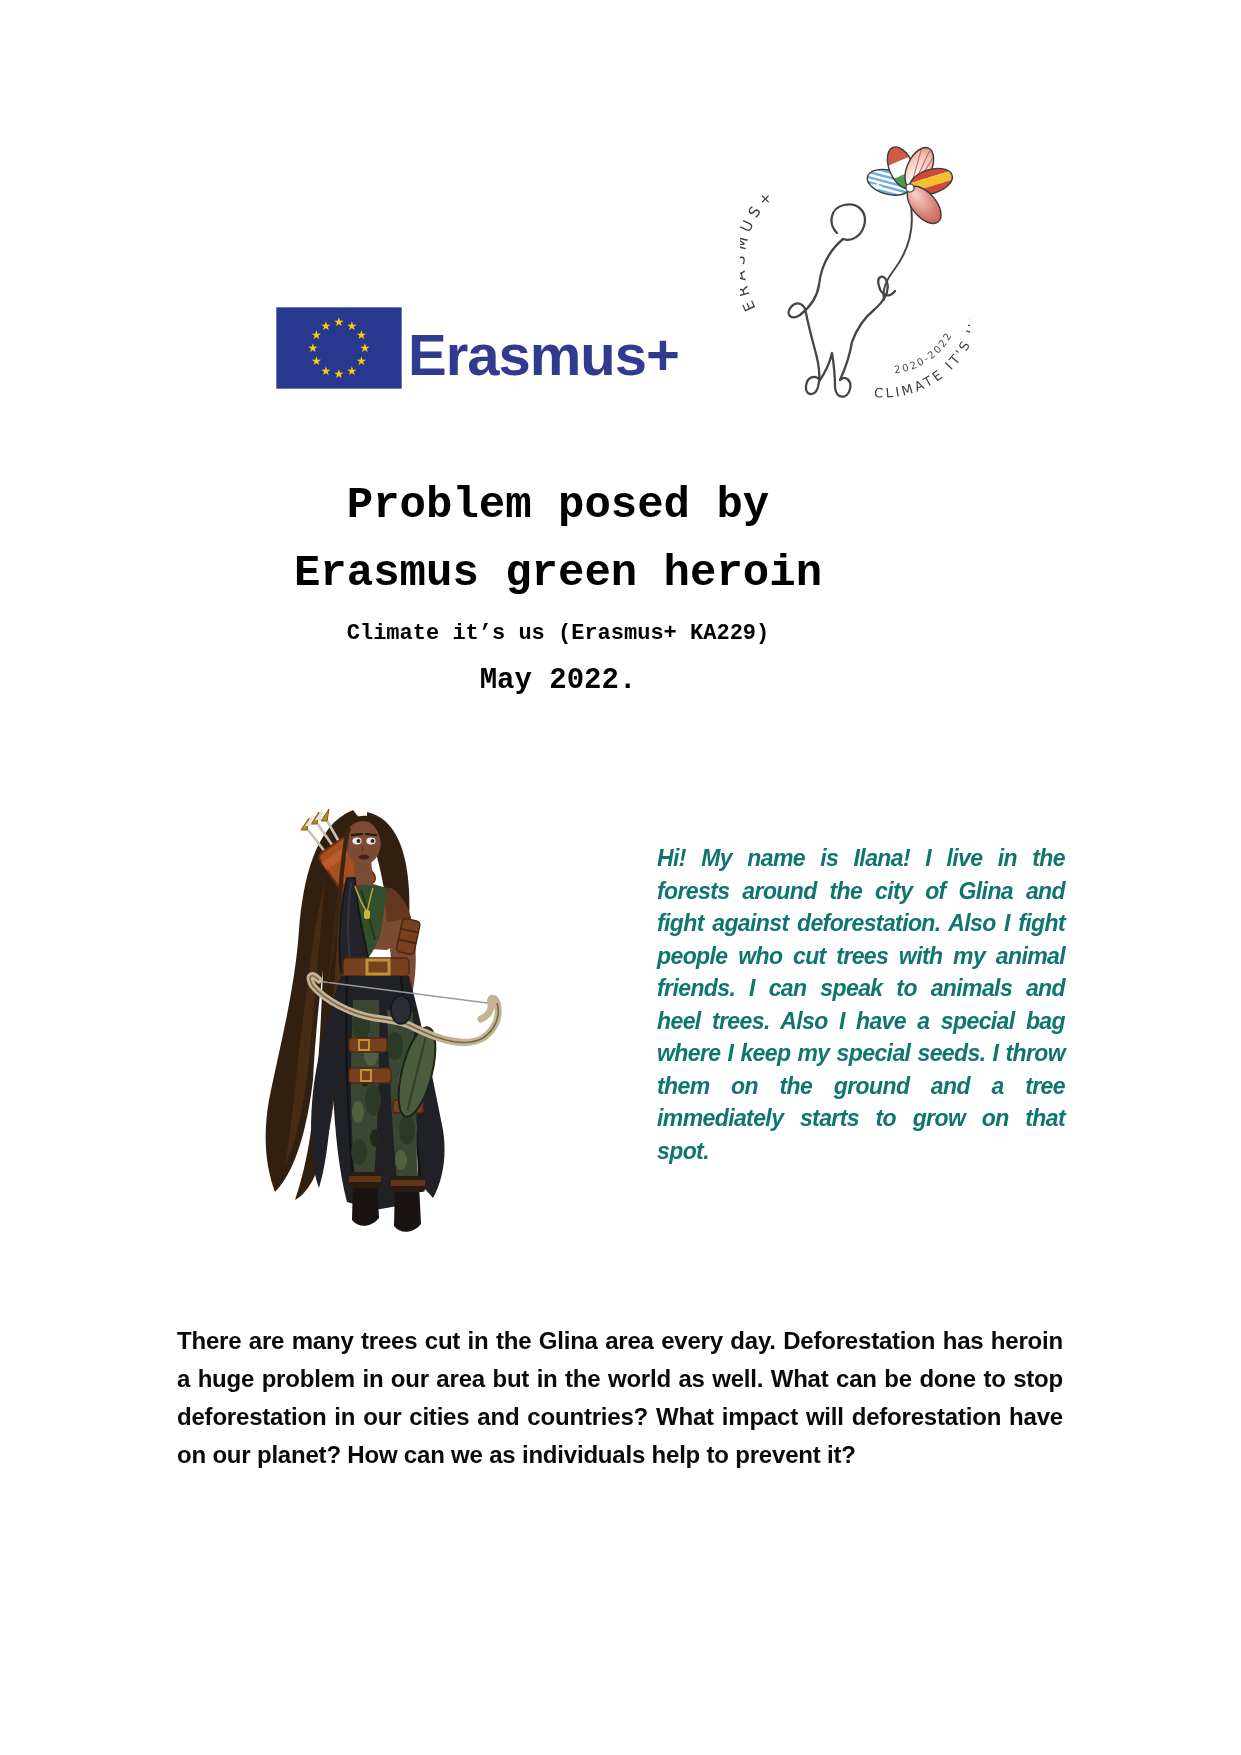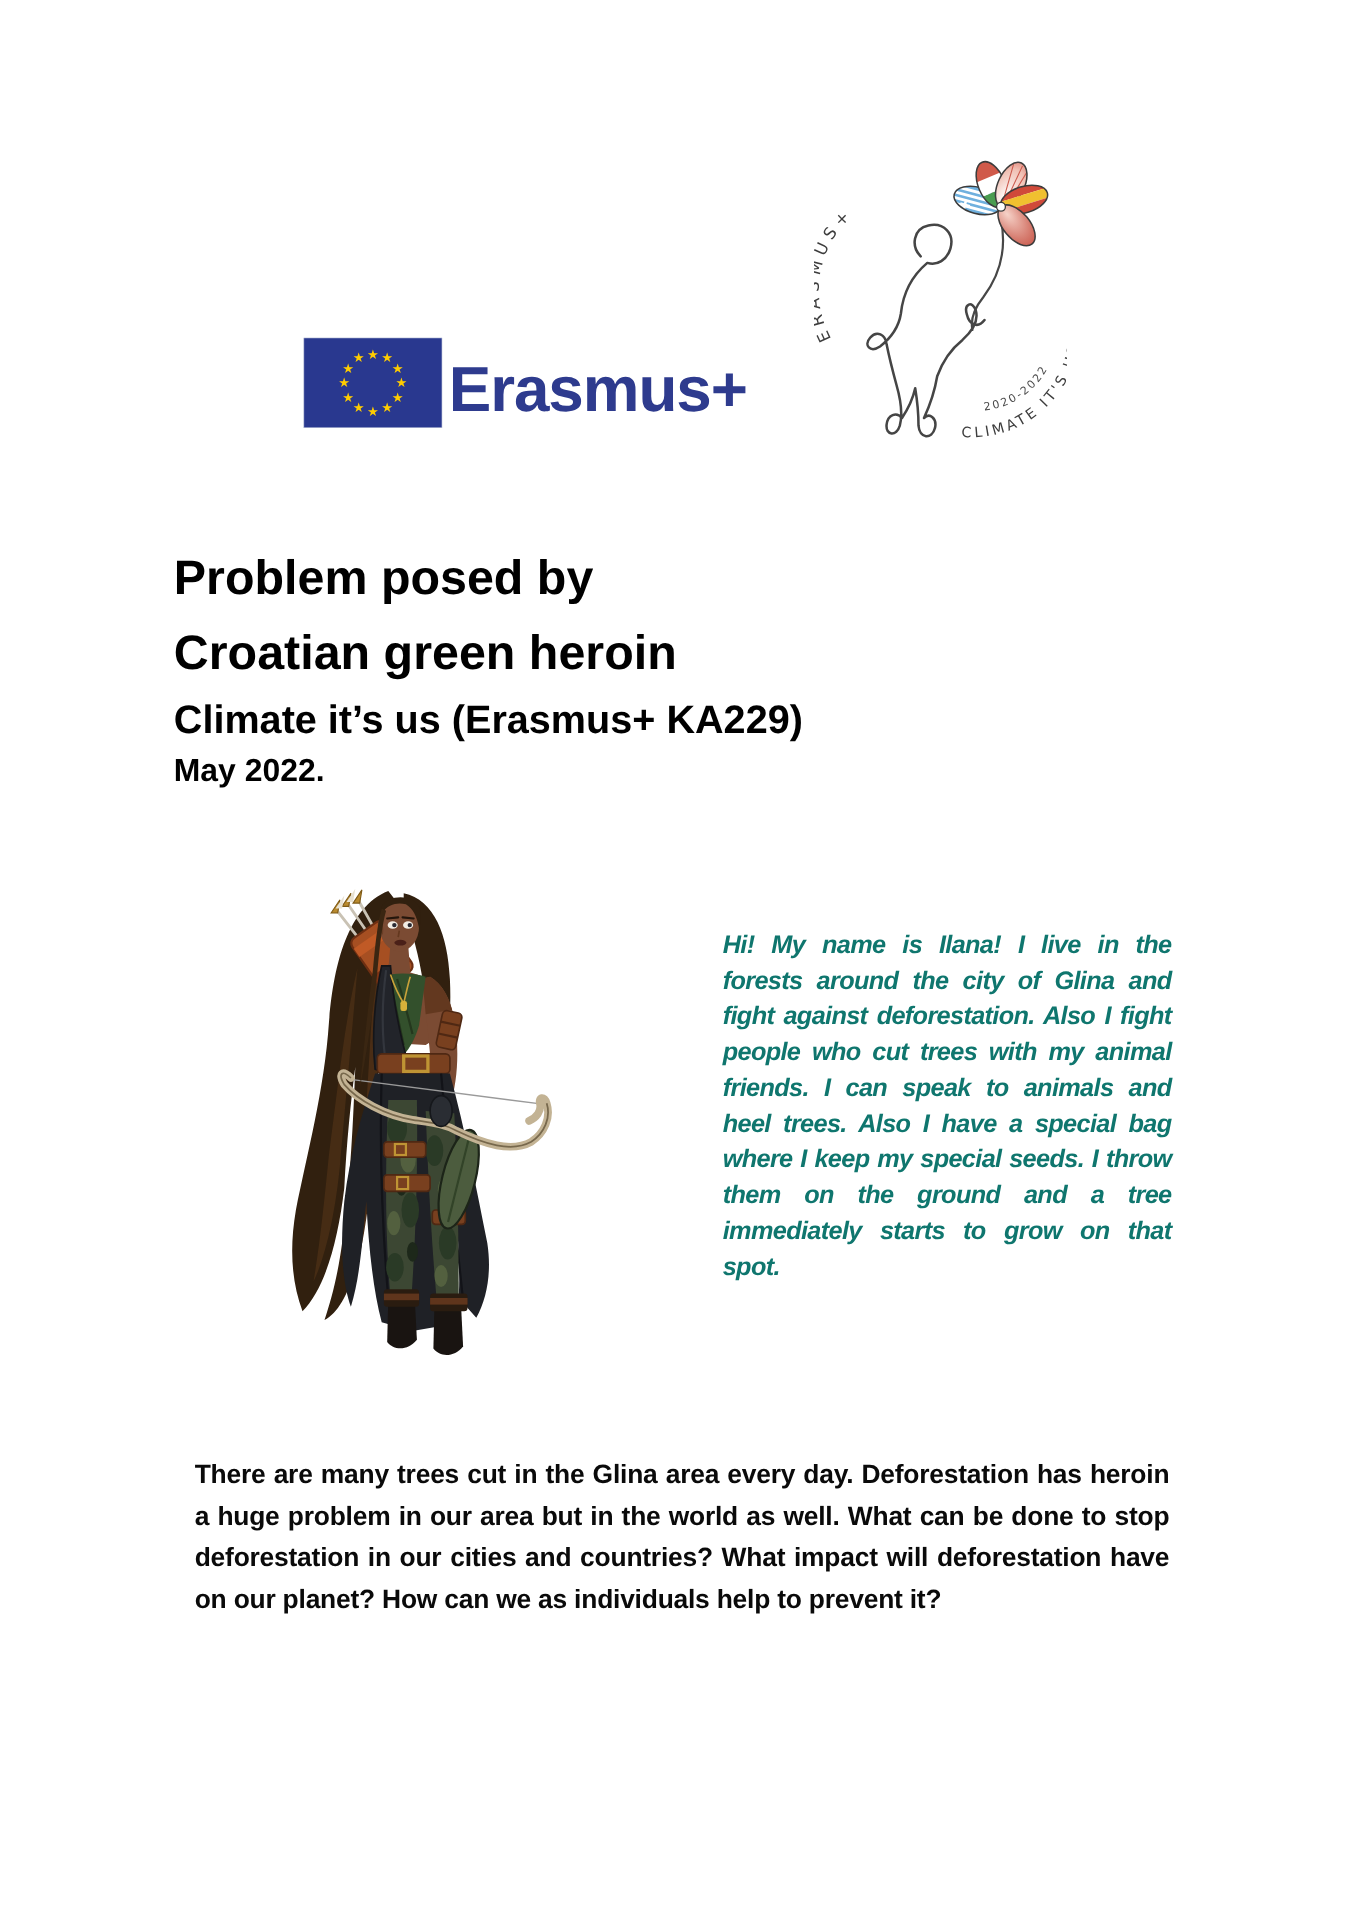--- a/index.html
+++ b/index.html
@@ -11,25 +11,25 @@
   .abs{position:absolute;}
   
   .eu-flag{left:276px;top:307px;width:126px;height:82px;}
   .erasmus-wordmark{
     left:408px;top:320px;width:300px;height:70px;line-height:70px;
     font-size:58px;font-weight:600;letter-spacing:-1px;color:#2e3b8e;
     font-family:"Liberation Sans",sans-serif;
   }
   .climate-logo{left:740px;top:138px;width:230px;height:262px;}
   
-  .title-block{left:158px;top:498px;width:800px;text-align:left;
-    font-family:Liberation Sans, sans-serif;color:#000;}
+  .title-block{left:158px;top:478px;width:800px;text-align:center;
+    font-family:Liberation Mono, monospace;color:#000;}
   .title-line{font-size:44px;line-height:55px;font-weight:bold;margin:0;}
   .title-line.l1{margin-bottom:13px;}
-  .subtitle{font-size:36px;line-height:38px;font-weight:bold;margin:14px 0 9px 0;}
+  .subtitle{font-size:22px;line-height:38px;font-weight:bold;margin:14px 0 9px 0;}
   .docdate{font-size:29px;line-height:38px;font-weight:bold;margin:0;}
   
   .archer{left:255px;top:800px;width:250px;height:440px;}
   
   .intro-par{
     left:657px;top:842px;width:408px;
     font-size:23px;line-height:32.5px;font-weight:bold;font-style:italic;
     letter-spacing:-0.6px;text-align:justify;color:#0f766e;
   }
   
@@ -151,21 +151,21 @@
           </g>
           <ellipse cx="22" cy="0" rx="22" ry="12" fill="none" stroke="#3c3c3c" stroke-width="1.4"></ellipse>
         </g>
         <circle cx="170" cy="50" r="4" fill="#fff" stroke="#3c3c3c" stroke-width="1.2"></circle>
       </g>
     </svg>
   </div>
 
   <div class="abs title-block">
     <p class="title-line l1">Problem posed by</p>
-    <p class="title-line">Croatian green heroin</p>
+    <p class="title-line">Erasmus green heroin</p>
     <p class="subtitle">Climate it’s us (Erasmus+ KA229)</p>
     <p class="docdate">May 2022.</p>
   </div>
 
   <div class="abs archer">
     <svg width="250" height="440" viewBox="0 0 250 440">
 
       <path d="M 98,10 C 60,25 48,80 44,130 C 40,190 24,250 14,300 C 8,335 10,365 20,392
                C 40,372 52,330 58,280 C 60,240 64,200 68,170
                C 66,220 64,270 56,330 C 52,360 46,382 40,400

